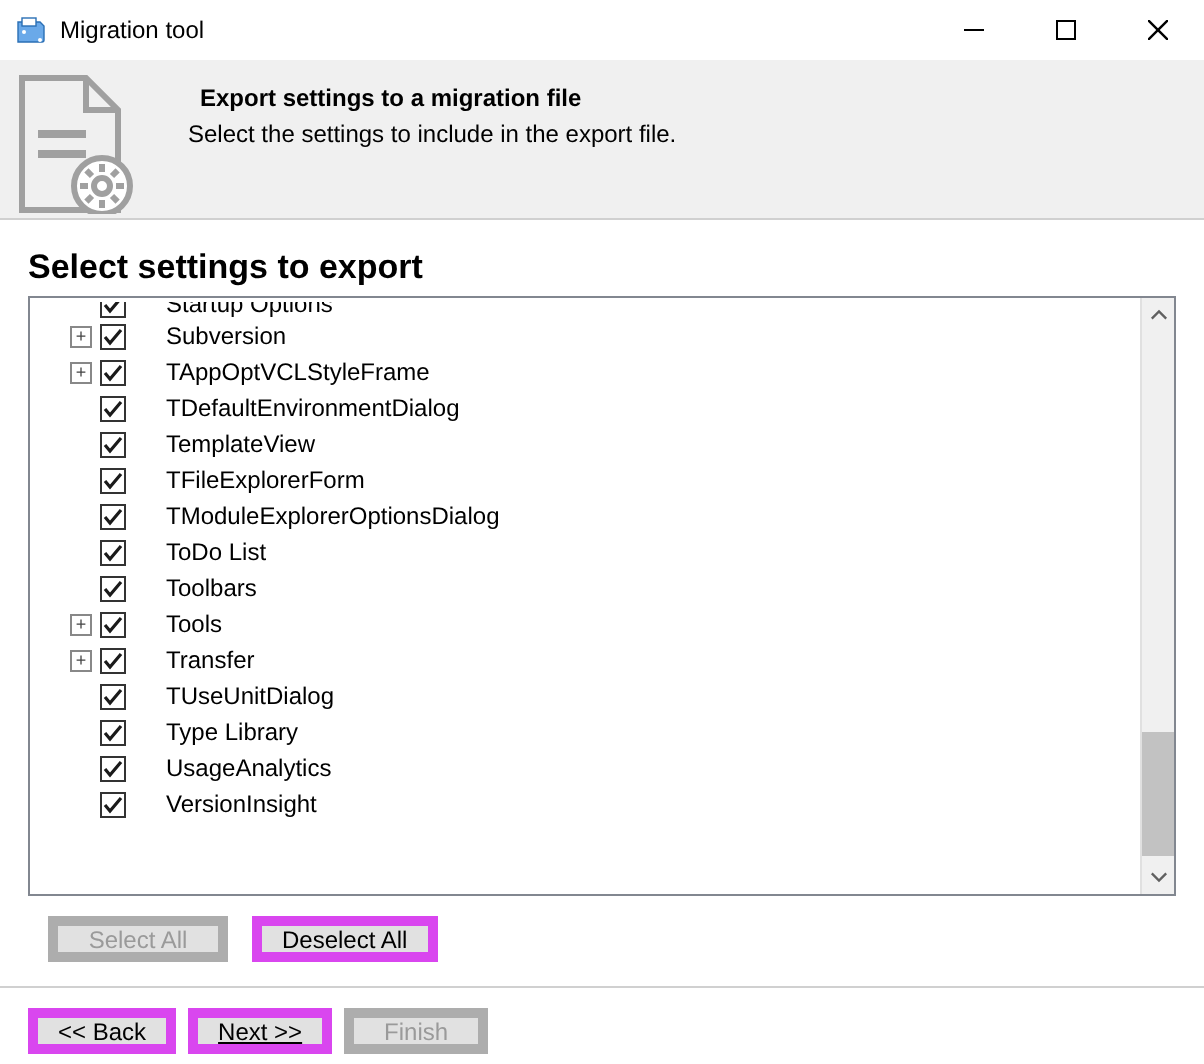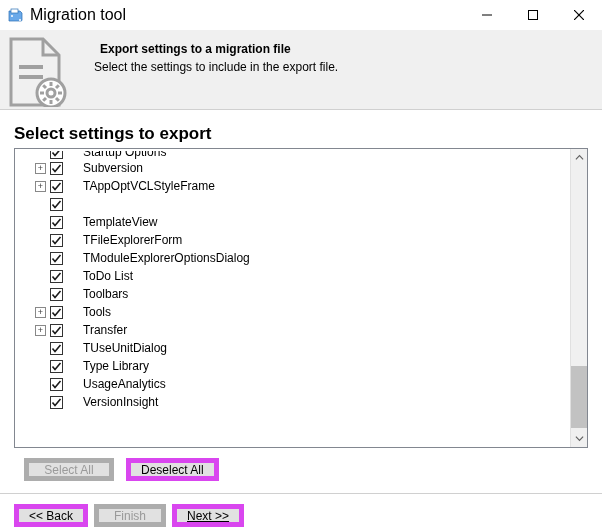--- a/index.html
+++ b/index.html
@@ -22,21 +22,21 @@
     background: #fff;
     border-bottom: 1px solid #fff;
   }
   .titlebar .app-icon {
     width: 16px; height: 16px;
     margin-right: 6px;
     display: inline-flex;
     align-items: center;
     justify-content: center;
   }
-  .title-text { font-size: 16px; color: #000; }
+  .title-text { font-size: 12px; color: #000; }
   .win-controls { margin-left: auto; display: flex; }
   .win-btn {
     width: 46px; height: 30px;
     display: flex; align-items: center; justify-content: center;
     color: #000;
   }
   .win-btn svg { width: 10px; height: 10px; }
 
   
   .header-band {
@@ -260,20 +260,21 @@
         </span>
         <span class="lbl">TAppOptVCLStyleFrame</span>
       </div>
       <div class="node">
         <span class="twisty none"></span>
         <span class="chk">
           <svg viewBox="0 0 11 11">
             <path d="M1.5 5.5 L4 8.5 L9.5 2" fill="none" stroke="#1a1a1a" stroke-width="1.6"></path>
           </svg>
         </span>
+        <span class="lbl">TDefaultEnvironmentDialog</span>
       </div>
       <div class="node">
         <span class="twisty none"></span>
         <span class="chk">
           <svg viewBox="0 0 11 11">
             <path d="M1.5 5.5 L4 8.5 L9.5 2" fill="none" stroke="#1a1a1a" stroke-width="1.6"></path>
           </svg>
         </span>
         <span class="lbl">TemplateView</span>
       </div>
@@ -387,15 +388,15 @@
 
 <div class="sel-row">
   <button class="btn" disabled="">Select All</button>
   <button class="btn">Deselect All</button>
 </div>
 
 <div class="divider"></div>
 
 <div class="wizard-nav">
   <button class="btn">&lt;&lt; Back</button>
+  <button class="btn primary">Next &gt;&gt;</button>
   <button class="btn" disabled="">Finish</button>
-  <button class="btn primary">Next &gt;&gt;</button>
 </div>
 
 </body></html>

